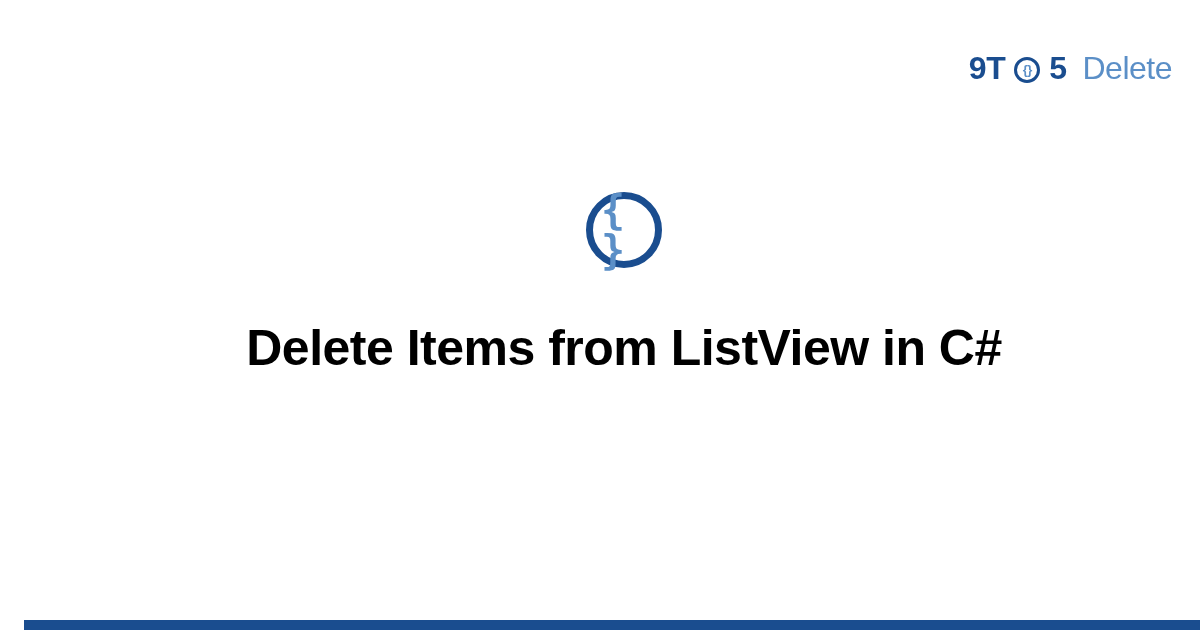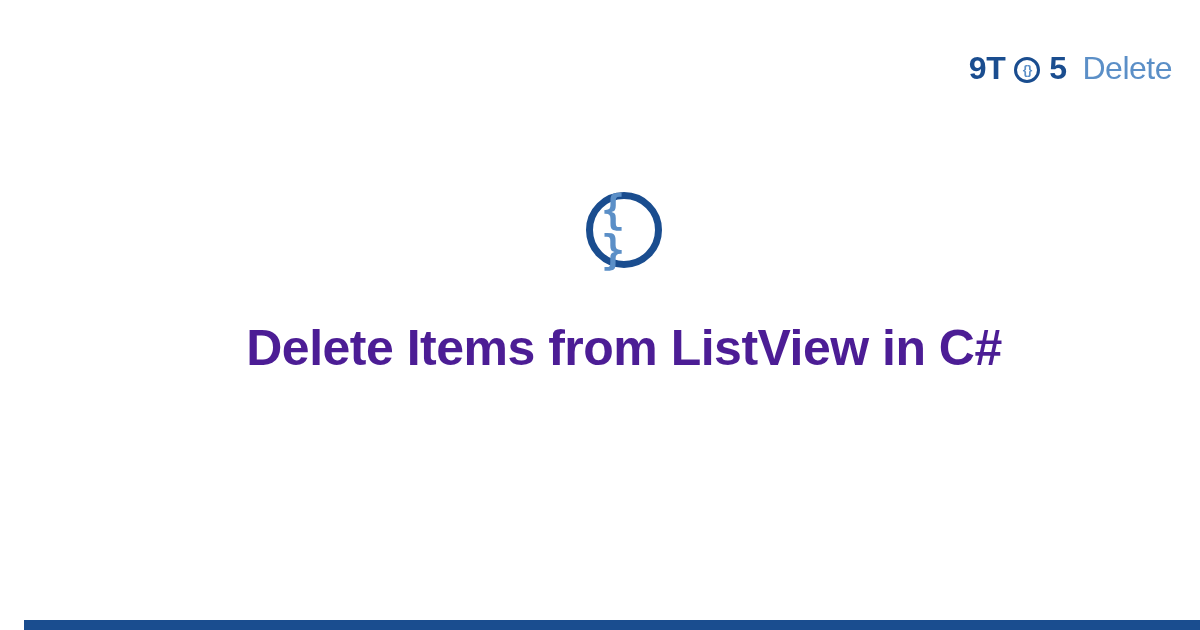--- a/index.html
+++ b/index.html
@@ -82,21 +82,21 @@
       font-size: 40px;
       font-weight: 700;
       color: #5b8fc7;
       letter-spacing: 4px;
       line-height: 1;
       font-family: "Consolas", "Monaco", monospace;
     }
     .title {
       font-size: 50px;
       font-weight: 700;
-      color: #4c1d95;
+      color: #000000;
       text-align: center;
       line-height: 1.2;
       padding: 0 40px;
       letter-spacing: -0.5px;
     }
     .footer-bar {
       position: absolute;
       bottom: 0;
       left: 0;
       width: 100%;

